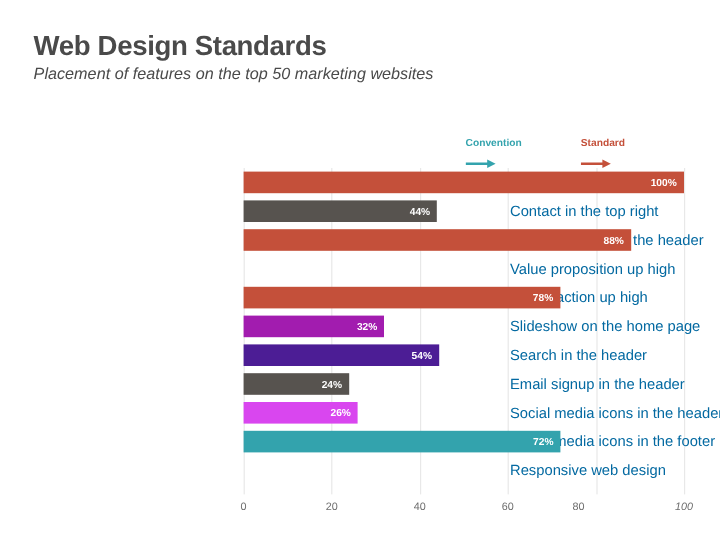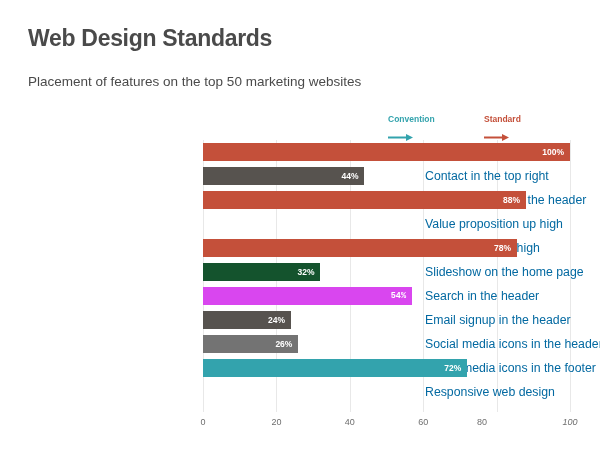--- a/index.html
+++ b/index.html
@@ -32,22 +32,23 @@
     font-size: 23px;
     font-weight: bold;
     letter-spacing: -0.3px;
     color: #4a4a4a;
     line-height: 1.1;
     margin: 0;
     white-space: nowrap;
   }
   #chart-subtitle {
     font-size: 13.5px;
+    font-style: italic;
     color: #4a4a4a;
-    margin-top: 24px;
+    margin-top: 4px;
     line-height: 1.1;
     white-space: nowrap;
   }
 
   
   #legend {
     position: absolute;
     left: 388px;
     top: 115px;
     width: 180px;
@@ -224,53 +225,53 @@
               <span class="bar-value">88%</span>
             </div>
           </div>
         </div>
         <div class="row">
           <div class="row-label">Value proposition up high</div>
         </div>
         <div class="row">
           <div class="row-label">Call to action up high</div>
           <div class="row-track">
-            <div class="bar" style="width: 314px; background: rgb(196, 80, 58);">
+            <div class="bar" style="width: 264px; background: rgb(196, 80, 58);">
               <span class="bar-value">78%</span>
             </div>
           </div>
         </div>
         <div class="row">
           <div class="row-label">Slideshow on the home page</div>
           <div class="row-track">
-            <div class="bar" style="width: 117.44px; background: #14532d;">
+            <div class="bar" style="width: 117.44px; background: #a21caf;">
               <span class="bar-value">32%</span>
             </div>
           </div>
         </div>
         <div class="row">
           <div class="row-label">Search in the header</div>
           <div class="row-track">
-            <div class="bar" style="width: 209px; background: #d946ef; font-family: Liberation Mono, monospace;">
+            <div class="bar" style="width: 163px; background: #4c1d95;">
               <span class="bar-value">54%</span>
             </div>
           </div>
         </div>
         <div class="row">
           <div class="row-label">Email signup in the header</div>
           <div class="row-track">
             <div class="bar" style="width: 88.08px; background: rgb(87, 83, 79);">
               <span class="bar-value">24%</span>
             </div>
           </div>
         </div>
         <div class="row">
           <div class="row-label">Social media icons in the header</div>
           <div class="row-track">
-            <div class="bar" style="width: 95.42px; background: #737373;">
+            <div class="bar" style="width: 95.42px; background: #d946ef;">
               <span class="bar-value">26%</span>
             </div>
           </div>
         </div>
         <div class="row">
           <div class="row-label">Social media icons in the footer</div>
           <div class="row-track">
             <div class="bar" style="width: 264.24px; background: rgb(51, 163, 173);">
               <span class="bar-value">72%</span>
             </div>

